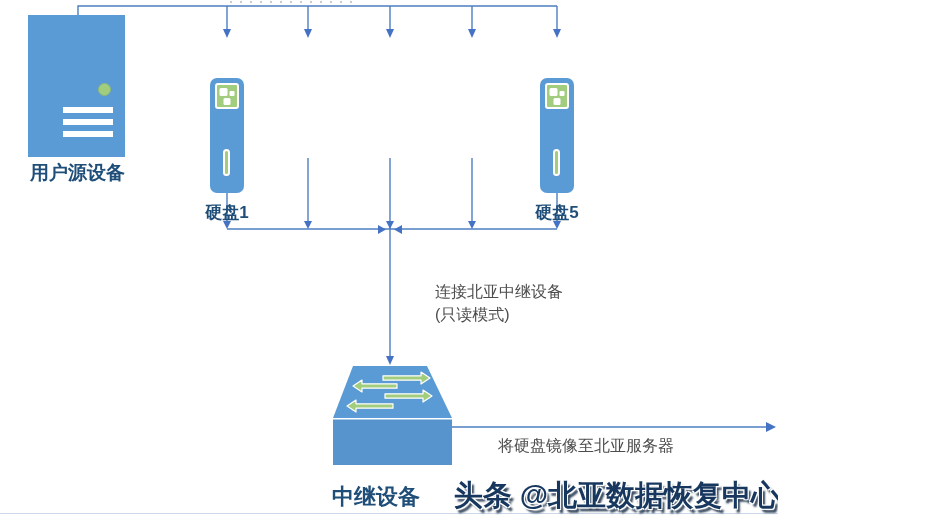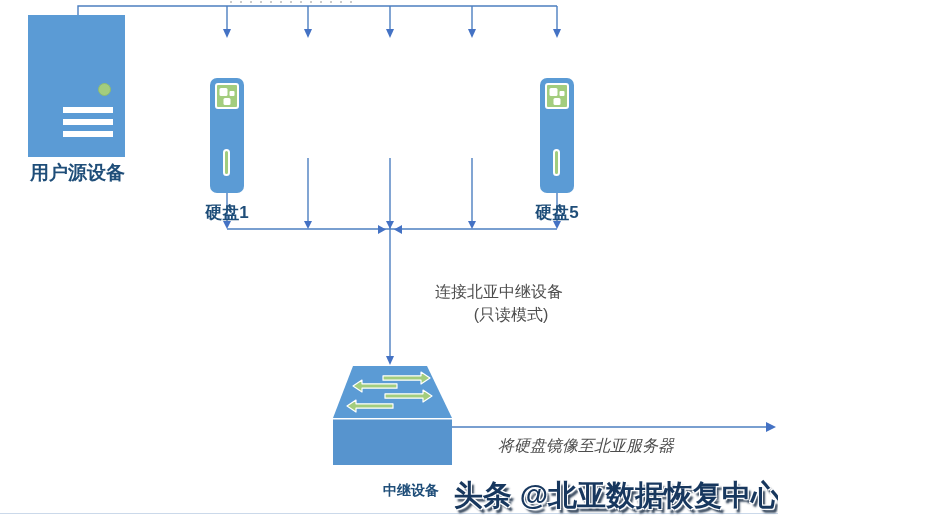--- a/index.html
+++ b/index.html
@@ -33,26 +33,26 @@
     background:#A3CD7E;border:2px solid #fff;border-radius:4px;
   }
   .disk-label{
     position:absolute;top:123px;left:-23px;width:80px;text-align:center;
     color:#1F4E79;font-weight:bold;font-size:17px;
   }
 
   
   .annotation{position:absolute;color:#4D4D4D;font-size:16px;line-height:23px;}
   .anno-relay{left:391px;top:280px;width:152px;margin-left:44px;}
-  .anno-relay .line2{text-align:center;}
-  .anno-server{left:498px;top:434px;white-space:nowrap;font-style:italic;}
+  .anno-relay .line2{text-align:left;}
+  .anno-server{left:498px;top:434px;white-space:nowrap;}
 
   
   .relay{position:absolute;left:333px;top:366px;width:119px;height:99px;}
-  .label-relay{left:370px;top:482px;width:82px;text-align:center;font-size:14px;}
+  .label-relay{left:332px;top:482px;width:82px;text-align:center;font-size:22px;}
 
   
   .rack{position:absolute;top:329px;height:146px;background:#5B9BD5;z-index:1;}
   .rack-left{left:785px;width:60px;}
   .rack-right{left:848px;width:62px;}
   .vent-rows{position:absolute;left:11px;top:13px;}
   .vent-row{display:flex;margin-bottom:5px;}
   .vent-bar{width:4px;height:12px;background:#fff;margin-right:4px;}
   .vent-bar.gap{margin-right:9px;}
   .dot-panel{

